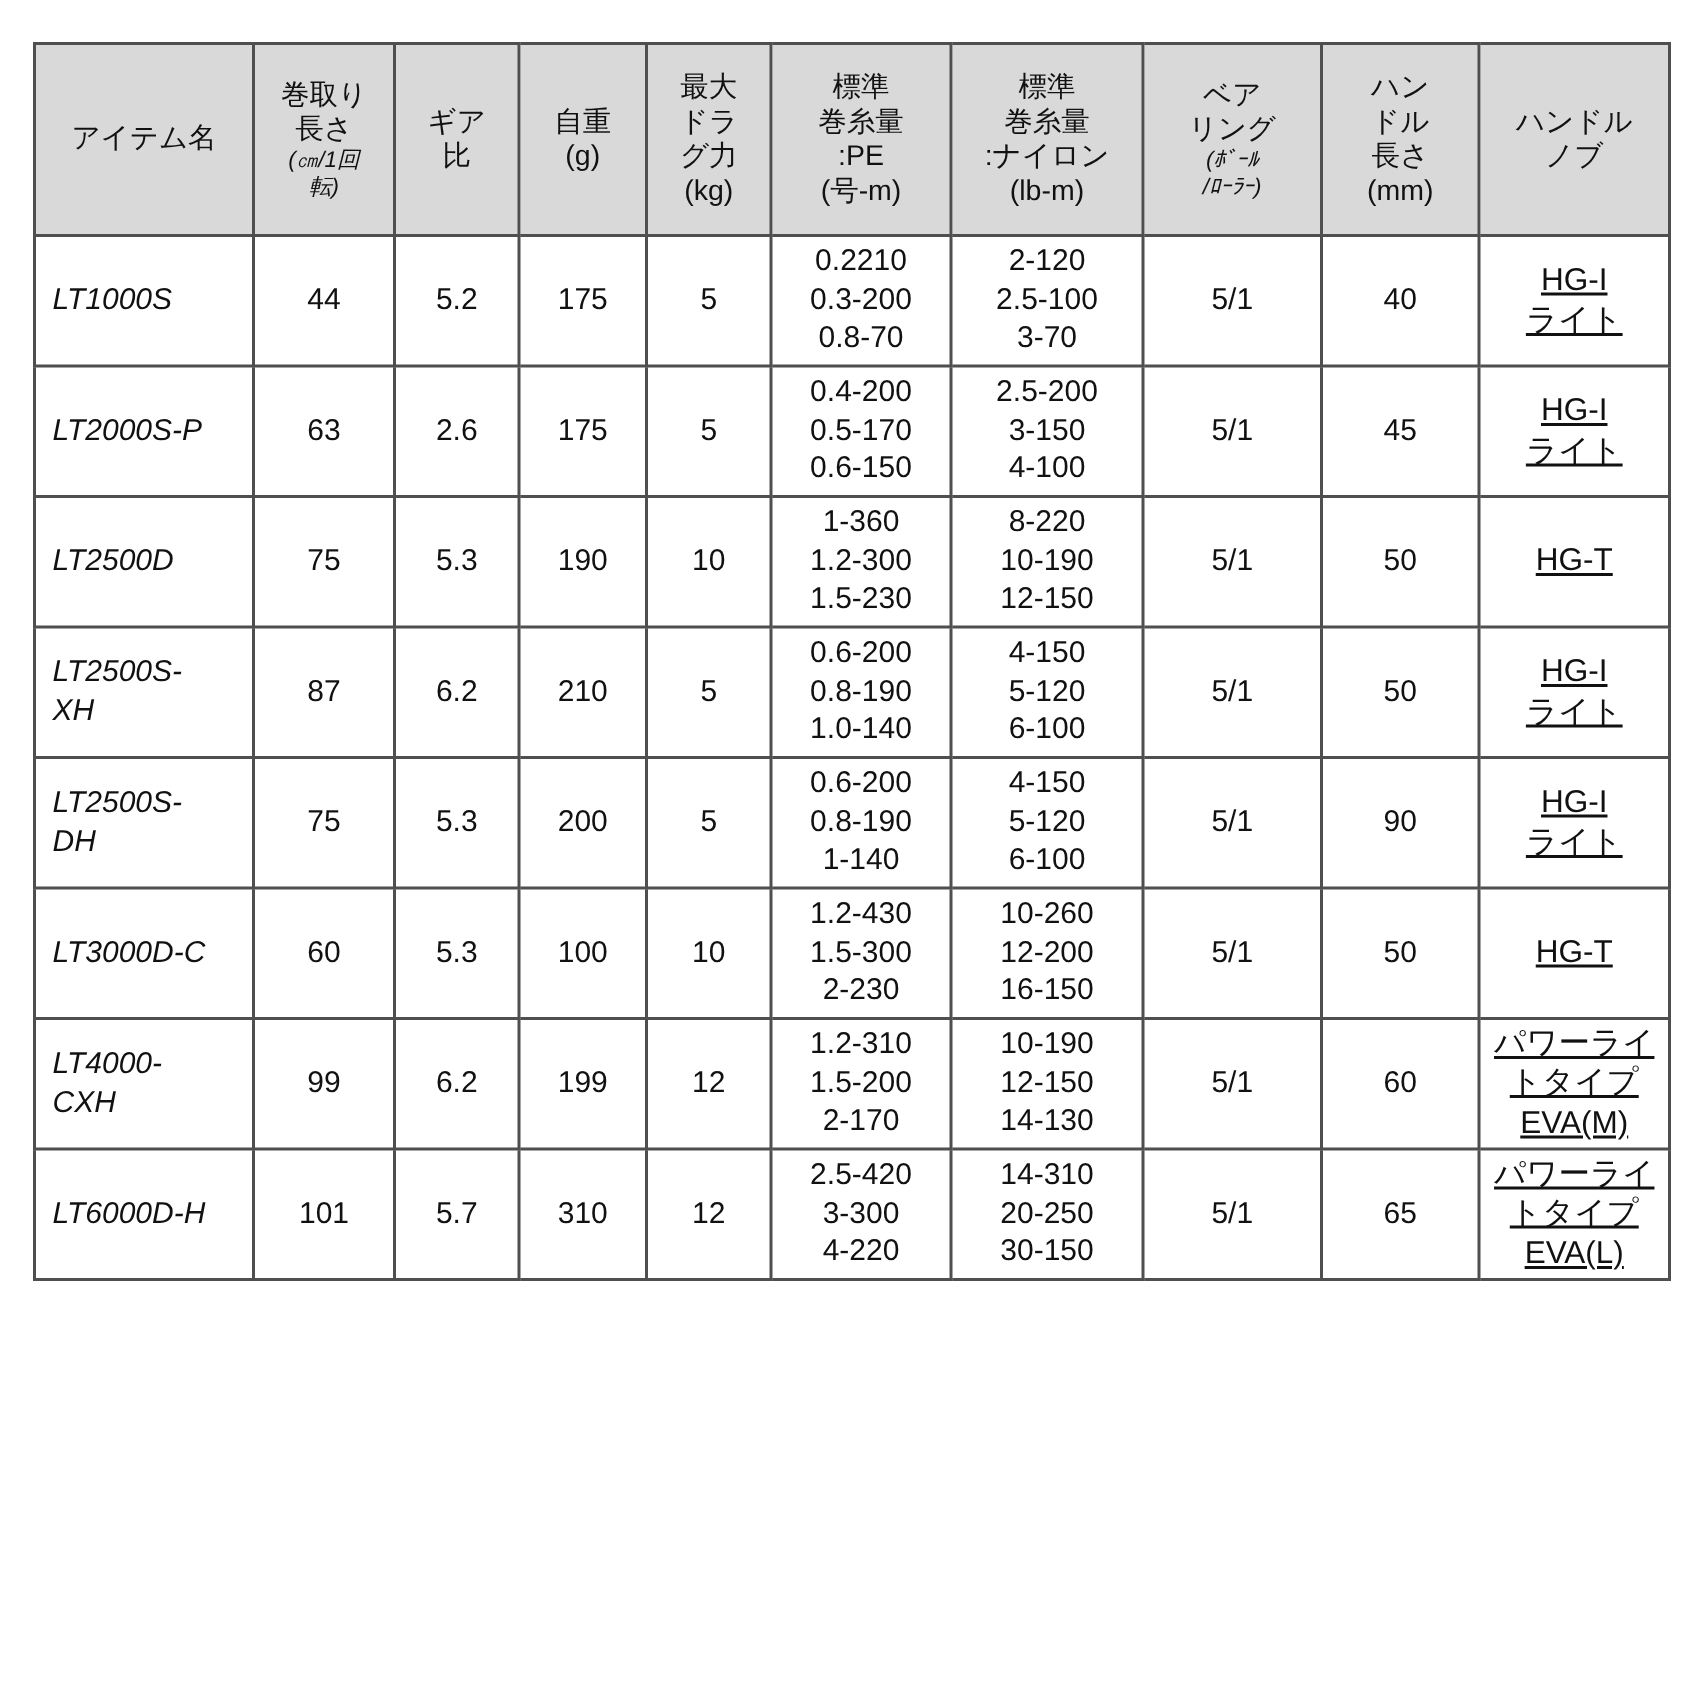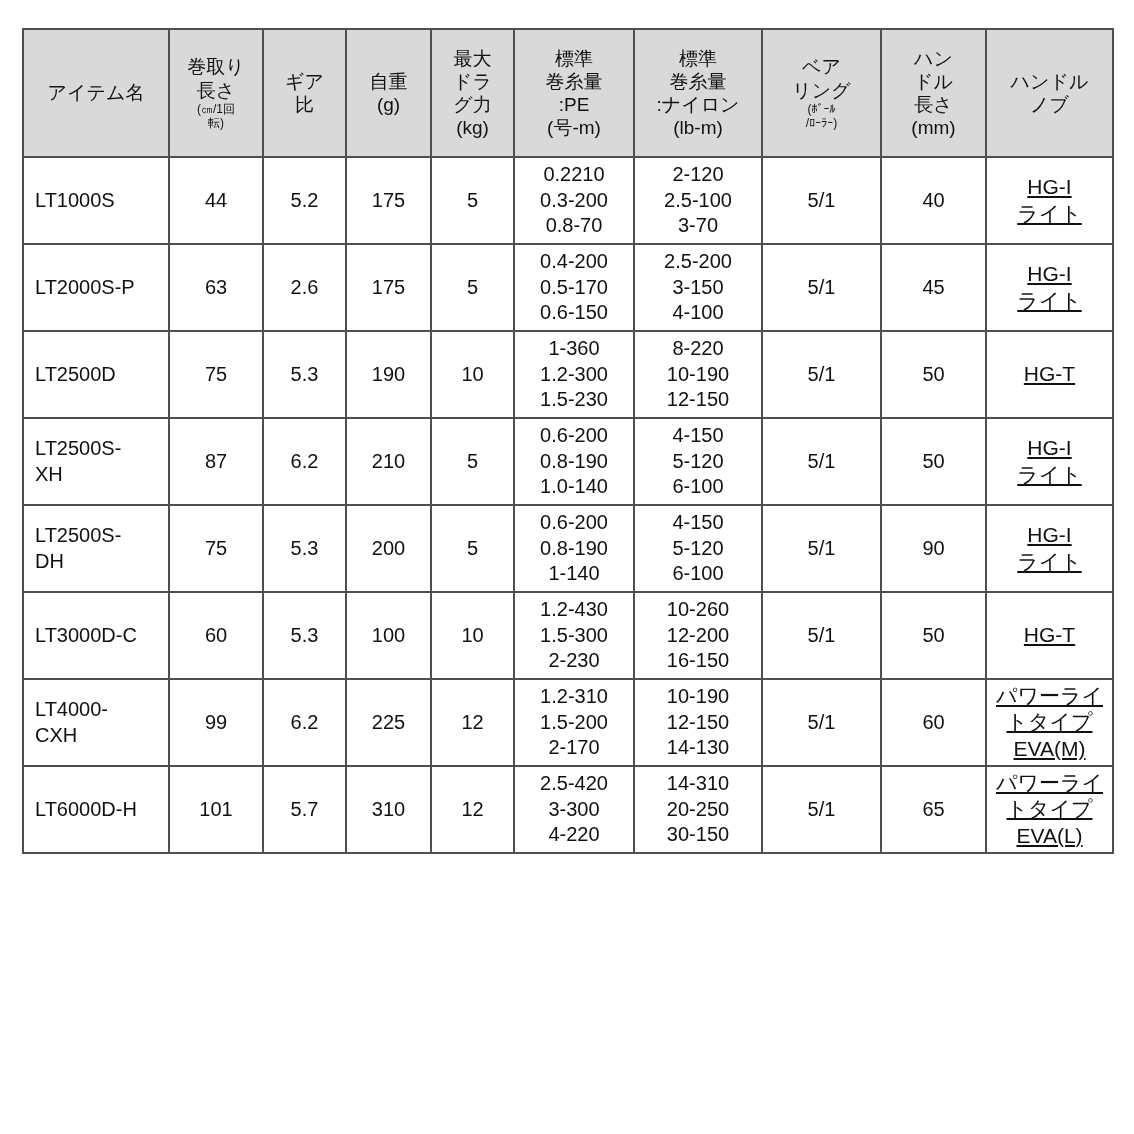--- a/index.html
+++ b/index.html
@@ -35,32 +35,34 @@
   }
   thead tr{height:128px;}
   tbody tr{height:87px;}
   th{
     background:#d9d9d9;
     font-weight:normal;
     font-size:19px;
     line-height:1.22;
   }
   .h-sub{
-    font-size:12px;
+    font-size:15px;
     line-height:1.2;
     white-space:pre-line;
+    font-style:italic;
   }
   td{
     font-size:20px;
     line-height:1.28;
     background:#ffffff;
   }
   td.item{
     text-align:left;
     padding-left:11px;
+    font-style:italic;
   }
   td.knob{
     font-size:21px;
     line-height:1.25;
     text-decoration:underline;
   }
 </style>
 </head>
 <body>
 
@@ -211,21 +213,21 @@
 16-150</td>
         <td>5/1</td>
         <td>50</td>
         <td class="knob">HG-T</td>
       </tr>
       <tr>
         <td class="item">LT4000-
 CXH</td>
         <td>99</td>
         <td>6.2</td>
-        <td>225</td>
+        <td>199</td>
         <td>12</td>
         <td>1.2-310
 1.5-200
 2-170</td>
         <td>10-190
 12-150
 14-130</td>
         <td>5/1</td>
         <td>60</td>
         <td class="knob">パワーライ

